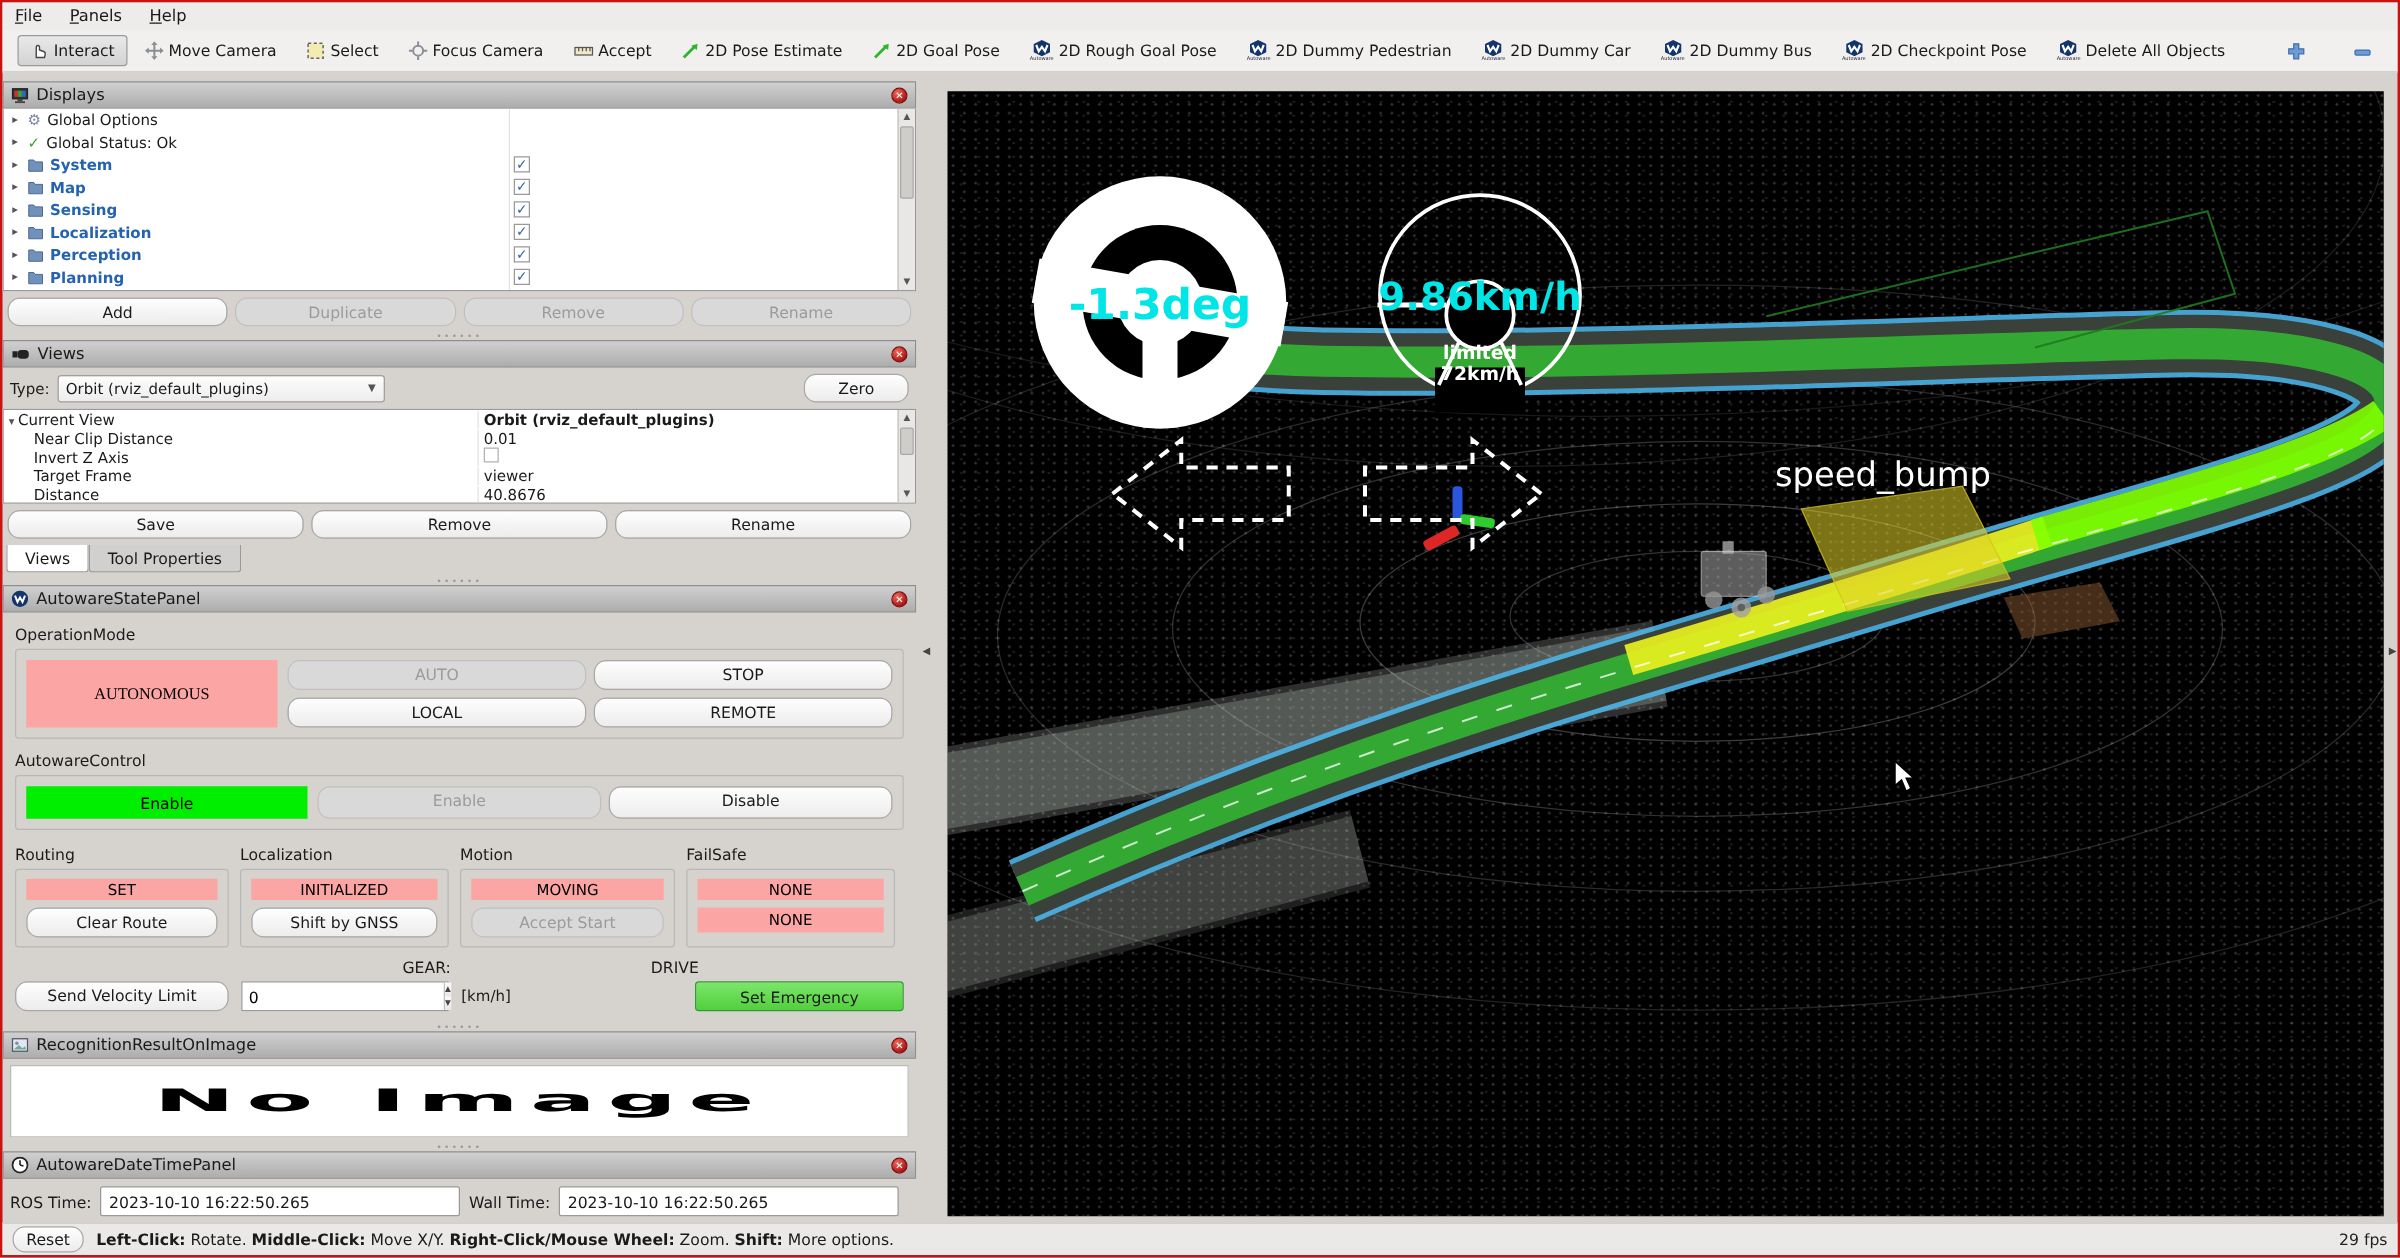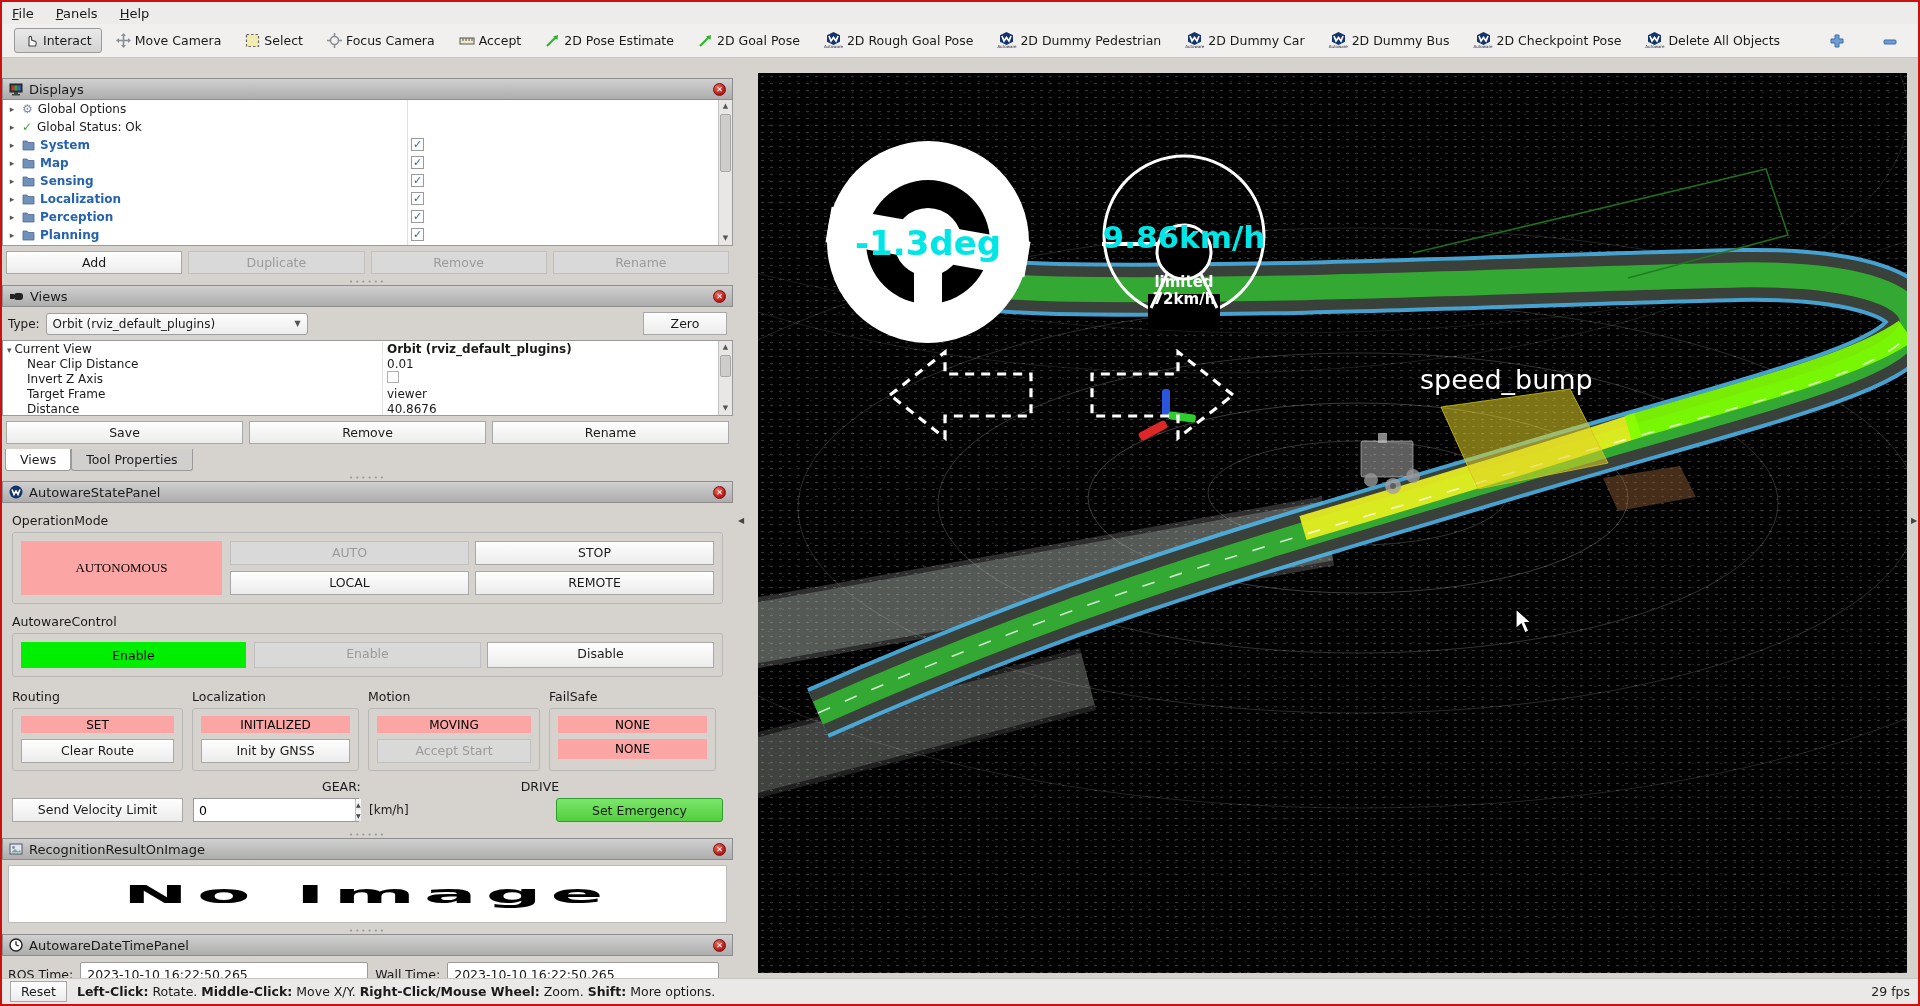--- a/index.html
+++ b/index.html
@@ -15,30 +15,30 @@
   
   .toolbar { height:34px; background:#f1f0ee; border-bottom:1px solid #c9c7c4; display:flex; align-items:center; padding-left:12px; gap:4px; flex:0 0 auto; }
   .tool-btn { display:flex; align-items:center; gap:4px; padding:4px 9px; border:1px solid transparent; border-radius:3px; font-size:12.5px; white-space:nowrap; }
   .tool-btn.active { background:linear-gradient(#e9e9e9,#d3d3d3); border-color:#9a9a9a; }
   .tool-btn svg { flex:0 0 auto; }
   .aw-ic { display:flex; flex-direction:column; align-items:center; line-height:1; }
   .aw-cap { font-size:4px; color:#223; letter-spacing:0; }
 
   
   .main { flex:1 1 auto; display:flex; position:relative; overflow:hidden; }
-  .left-col { width:731px; flex:0 0 auto; padding-top:20px; display:flex; flex-direction:column; overflow:hidden; }
+  .left-col { width:731px; flex:0 0 auto; padding-top:7px; display:flex; flex-direction:column; overflow:hidden; }
   .splitter { width:25px; flex:0 0 auto; position:relative; }
   .collapse-arrow { position:absolute; font-size:8px; color:#444; }
   .rightstrip { width:15px; flex:0 0 auto; position:relative; }
 
   
   .ptitle { height:22px; background:linear-gradient(#d0d0d0,#adadad); border:1px solid #8e8e8e; display:flex; align-items:center; padding:0 6px; gap:6px; font-size:13px; }
   .ptitle .grow { flex:1; }
   .close-btn { width:13px; height:13px; border-radius:50%; background:radial-gradient(circle at 35% 30%, #ef6c5a, #b01818 70%); border:1px solid #7c0f0f; color:#fff; font-size:8px; line-height:11px; text-align:center; font-weight:bold; }
-  .btn { background:linear-gradient(#fefefe,#ececec); border:1px solid #a8a8a8; border-radius:0; text-align:center; font-size:12.5px; padding:3px 6px; }
+  .btn { background:linear-gradient(#fefefe,#ececec); border:1px solid #a8a8a8; border-radius:10px; text-align:center; font-size:12.5px; padding:3px 6px; }
   .btn.disabled { background:#d9d9d9; border-color:#c0c0c0; color:#9b9b9b; }
   .dots-handle { height:6px; display:flex; align-items:center; justify-content:center; color:#999; font-size:7px; letter-spacing:2px; }
 
   
   .tree { background:#fff; border:1px solid #9a9a9a; border-top:none; height:146px; position:relative; overflow:hidden; }
   .tree-coldiv { position:absolute; left:404px; top:0; bottom:0; width:1px; background:#e2e2e2; }
   .tree-row { height:18px; display:flex; align-items:center; gap:5px; padding-left:4px; position:relative; }
   .tw { width:10px; color:#555; font-size:9px; text-align:center; }
   .tree-label { font-size:12px; }
   .tree-label.bluebold { color:#2563b0; font-weight:bold; }
@@ -453,21 +453,21 @@
             <span style="width:181px;" class="sec-label">Motion</span>
             <span class="sec-label">FailSafe</span>
           </div>
           <div class="quad-row">
             <div class="qbox" style="width:171px;">
               <div class="badge">SET</div>
               <div class="btn">Clear Route</div>
             </div>
             <div class="qbox" style="width:167px;">
               <div class="badge">INITIALIZED</div>
-              <div class="btn">Init by GNSS</div>
+              <div class="btn">Shift by GNSS</div>
             </div>
             <div class="qbox" style="width:172px;">
               <div class="badge">MOVING</div>
               <div class="btn disabled">Accept Start</div>
             </div>
             <div class="qbox" style="width:167px;">
               <div class="badge">NONE</div>
               <div class="badge" style="height:20px;">NONE</div>
             </div>
           </div>

